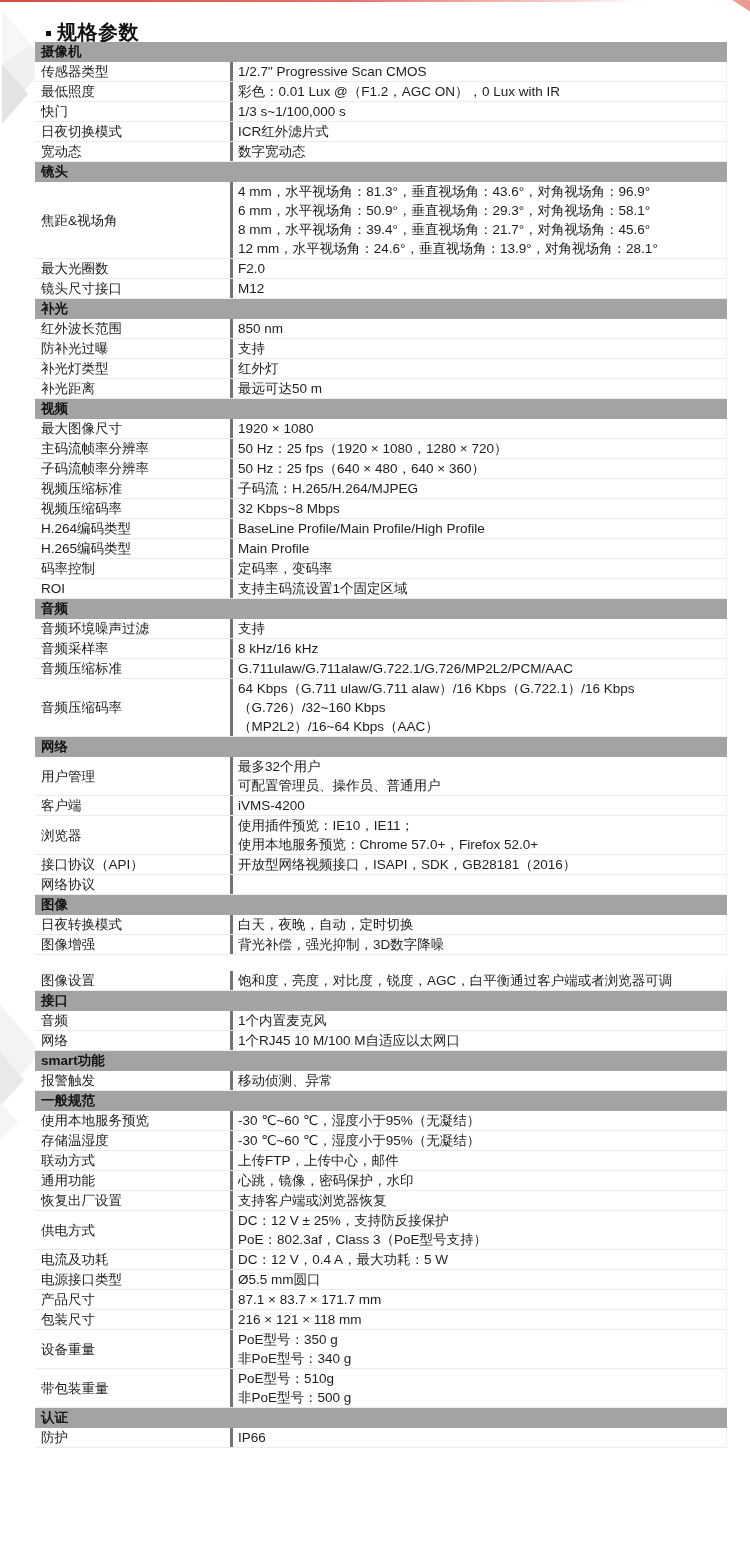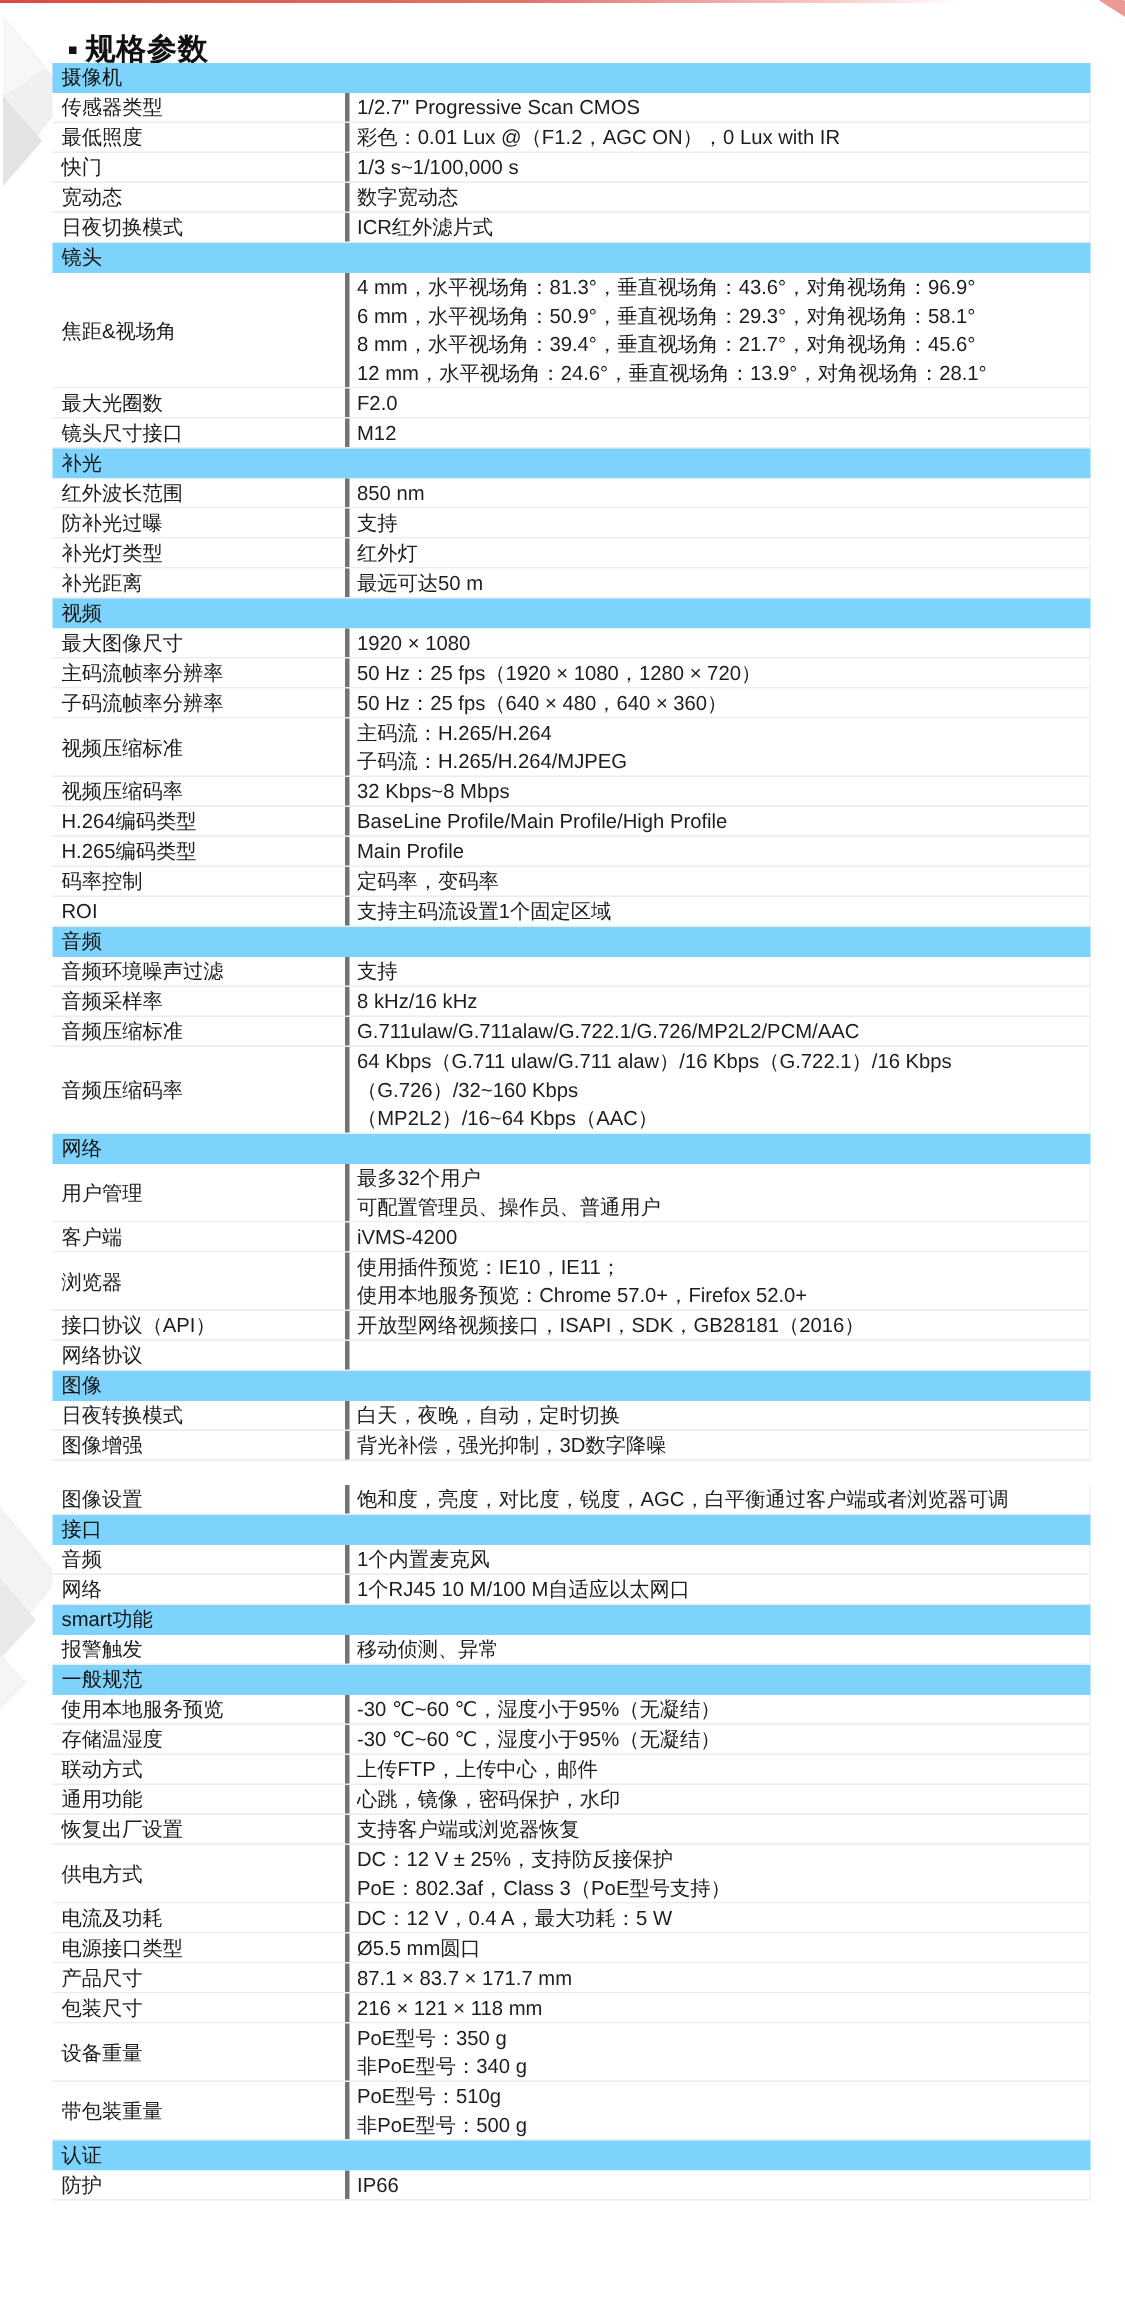--- a/index.html
+++ b/index.html
@@ -37,22 +37,22 @@
     width: 5px; height: 5px; background: #111;
     display: inline-block; margin-right: 6px; margin-top: 2px;
   }
   
   #tables {
     position: absolute; left: 35px; top: 42px; width: 692px;
   }
   .spec-table { width: 100%; }
   .tables-gap { height: 16px; }
   .section-header {
-    background: #7dd3fc;
-    font-weight: normal;
+    background: #a3a3a3;
+    font-weight: bold;
     font-size: 13.5px;
     color: #141414;
     line-height: 20px; height: 20px;
     padding-left: 6px;
     box-sizing: border-box;
   }
   .row {
     display: flex; align-items: stretch;
     border-bottom: 1px solid #ececec;
     border-right: 1px solid #f2f2f2;
@@ -113,29 +113,29 @@
           <div class="vline">彩色：0.01 Lux @（F1.2，AGC ON），0 Lux with IR</div>
         </div>
       </div>
       <div class="row">
         <div class="label">快门</div>
         <div class="value">
           <div class="vline">1/3 s~1/100,000 s</div>
         </div>
       </div>
       <div class="row">
+        <div class="label">日夜切换模式</div>
+        <div class="value">
+          <div class="vline">ICR红外滤片式</div>
+        </div>
+      </div>
+      <div class="row">
         <div class="label">宽动态</div>
         <div class="value">
           <div class="vline">数字宽动态</div>
-        </div>
-      </div>
-      <div class="row">
-        <div class="label">日夜切换模式</div>
-        <div class="value">
-          <div class="vline">ICR红外滤片式</div>
         </div>
       </div>
       <div class="section-header">镜头</div>
       <div class="row">
         <div class="label">焦距&amp;视场角</div>
         <div class="value">
           <div class="vline">4 mm，水平视场角：81.3°，垂直视场角：43.6°，对角视场角：96.9°</div>
           <div class="vline">6 mm，水平视场角：50.9°，垂直视场角：29.3°，对角视场角：58.1°</div>
           <div class="vline">8 mm，水平视场角：39.4°，垂直视场角：21.7°，对角视场角：45.6°</div>
           <div class="vline">12 mm，水平视场角：24.6°，垂直视场角：13.9°，对角视场角：28.1°</div>
@@ -193,21 +193,20 @@
       </div>
       <div class="row">
         <div class="label">子码流帧率分辨率</div>
         <div class="value">
           <div class="vline">50 Hz：25 fps（640 × 480，640 × 360）</div>
         </div>
       </div>
       <div class="row">
         <div class="label">视频压缩标准</div>
         <div class="value">
-          <div class="vline">主码流：H.265/H.264</div>
           <div class="vline">子码流：H.265/H.264/MJPEG</div>
         </div>
       </div>
       <div class="row">
         <div class="label">视频压缩码率</div>
         <div class="value">
           <div class="vline">32 Kbps~8 Mbps</div>
         </div>
       </div>
       <div class="row">

